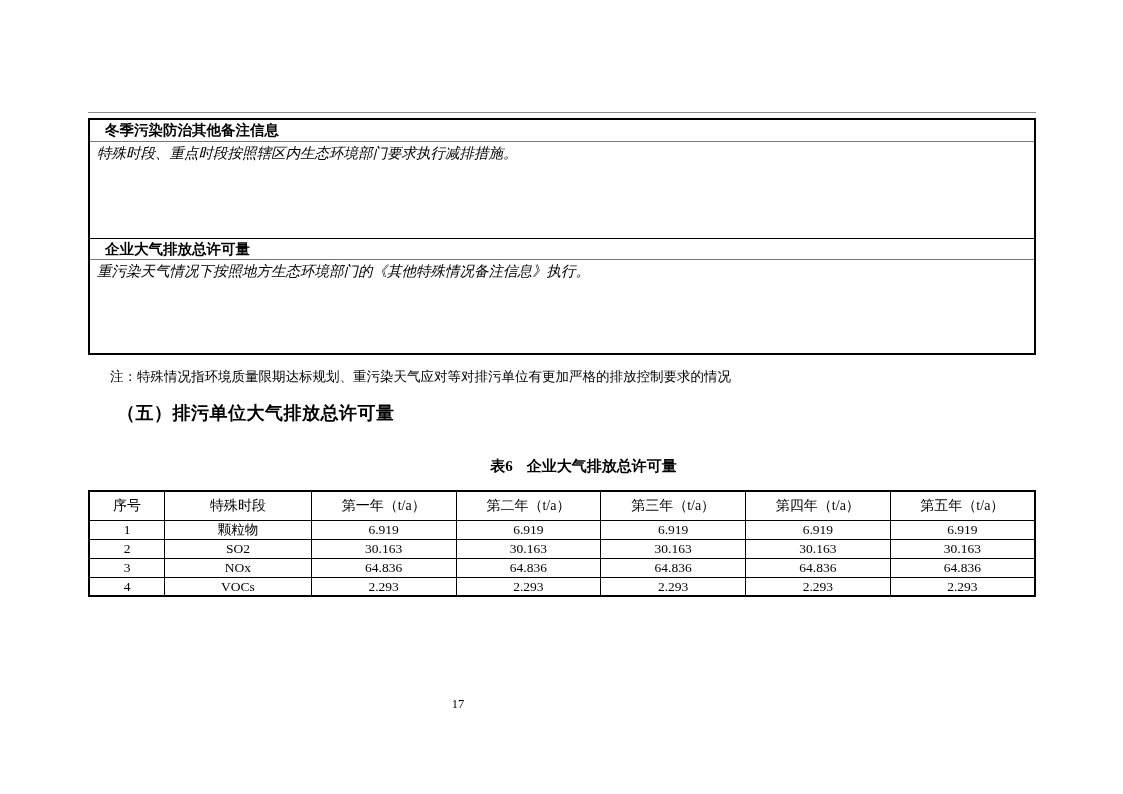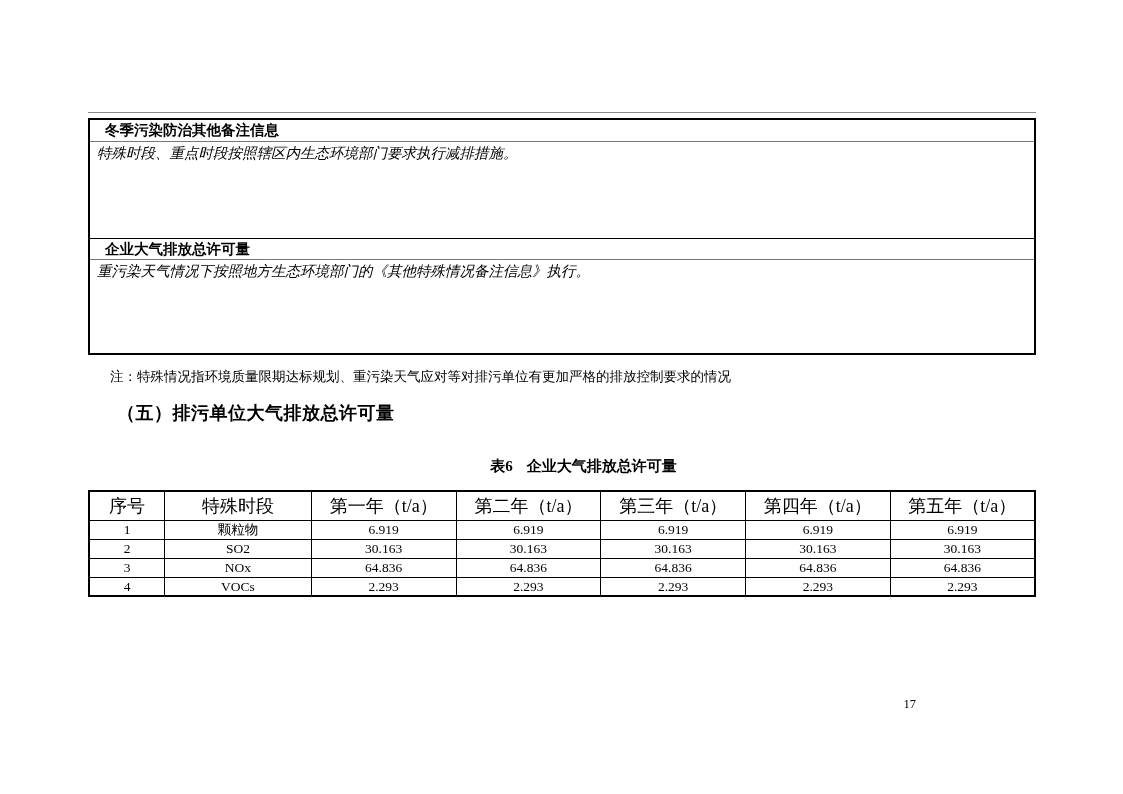--- a/index.html
+++ b/index.html
@@ -65,35 +65,35 @@
 
   .permit-table {
     position: absolute; left: 88px; top: 490px; width: 948px;
     border-collapse: collapse;
     table-layout: fixed;
   }
   .permit-table, .permit-table th, .permit-table td { border: 1px solid #000; }
   .permit-table { border: 2px solid #000; }
   .permit-table th {
     height: 29px;
-    font-size: 18px; font-weight: normal;
+    font-size: 14px; font-weight: normal;
     text-align: center; vertical-align: middle;
     background: #fff;
   }
   .permit-table td {
     height: 19px;
     font-size: 13.5px; line-height: 17px;
     text-align: center; vertical-align: middle;
     background: #fff;
     padding: 0;
   }
 
   .page-number {
     position: absolute; left: 0; top: 697px; width: 916px;
-    text-align: right;
+    text-align: center;
     font-size: 12.5px;
   }
 </style>
 </head>
 <body>
 
 <div class="page">
 
   <div class="top-rule"></div>
 

